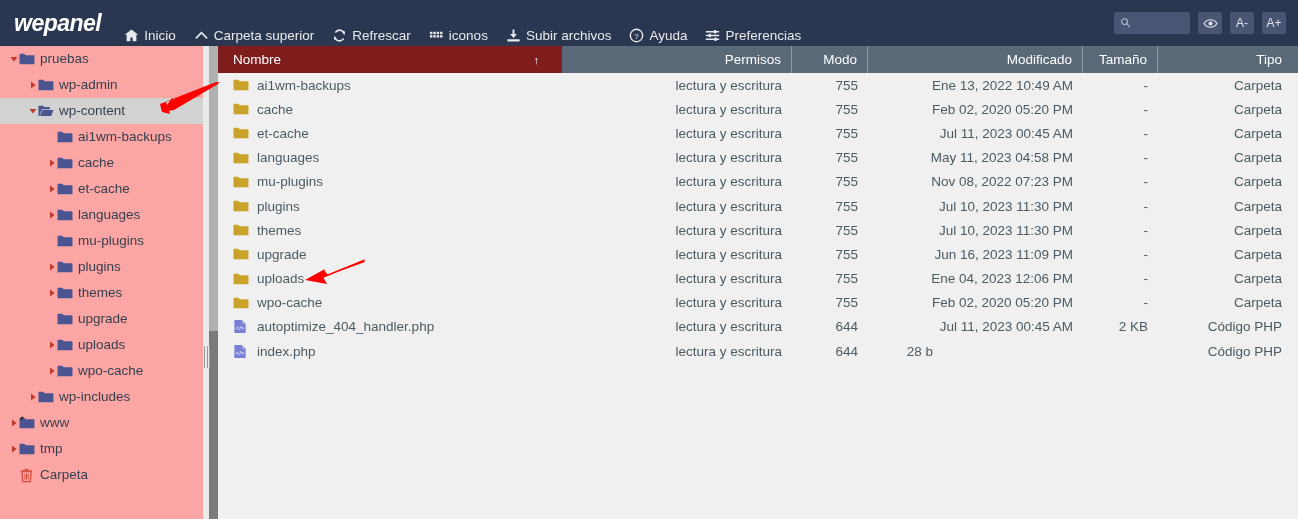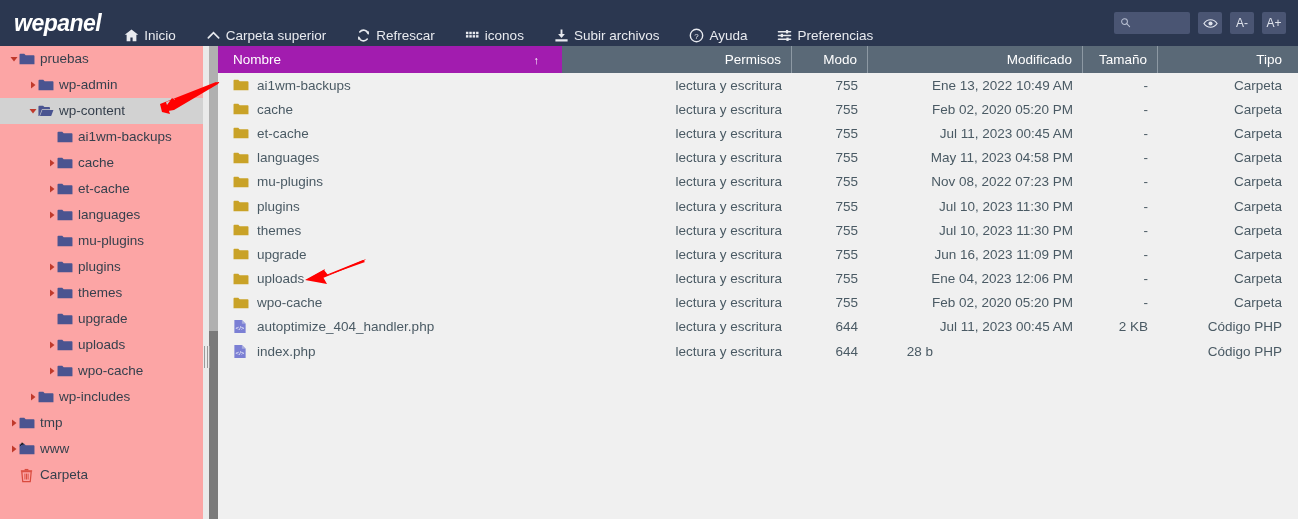--- a/index.html
+++ b/index.html
@@ -20,21 +20,21 @@
   }
   .brand {
     color: #ffffff;
     font-size: 23px;
     font-style: italic;
     font-weight: bold;
     letter-spacing: -0.5px;
     padding: 0 14px 0 14px;
     user-select: none;
   }
-  .navitems { display: flex; align-items: center; gap: 12px; margin-top: 24px; }
+  .navitems { display: flex; align-items: center; gap: 0px; margin-top: 24px; }
   .navitem {
     display: flex; align-items: center; gap: 5px;
     color: #e8eaef;
     font-size: 13.5px;
     padding: 6px 9px;
     cursor: pointer;
     white-space: nowrap;
   }
   .navitem svg { display: block; }
 
@@ -122,21 +122,21 @@
   .thead {
     display: flex; align-items: center;
     height: 27px;
     background: #5a6977;
     color: #ffffff;
     font-size: 13.5px;
   }
   .th { display: flex; align-items: center; height: 27px; cursor: pointer; }
   .th-name {
     width: 344px;
-    background: #a21caf;
+    background: #7f1d1d;
     padding-left: 15px;
     justify-content: space-between;
     padding-right: 23px;
   }
   .th-name .sortarrow { font-size: 11px; color: #ffffff; }
   .th-perm   { width: 230px; justify-content: flex-end; padding-right: 10px; border-right: 1px solid #8d99a4; }
   .th-mode   { width: 76px;  justify-content: flex-end; padding-right: 10px; border-right: 1px solid #8d99a4; }
   .th-mod    { width: 215px; justify-content: flex-end; padding-right: 10px; border-right: 1px solid #8d99a4; }
   .th-size   { width: 75px;  justify-content: flex-end; padding-right: 10px; border-right: 1px solid #8d99a4; }
   .th-type   { flex: 1;      justify-content: flex-end; padding-right: 16px; }
@@ -467,37 +467,37 @@
         </div>
         <div class="treerow" style="padding-left: 8px;">
           <span class="caret">
             <svg width="8" height="8" viewBox="0 0 8 8">
               <path fill="#c0392b" d="M2 0.5v7l4.5-3.5z"></path>
             </svg>
           </span>
           <span class="ficon">
             <svg width="16" height="14" viewBox="0 0 18 14">
               <path fill="#4a5490" d="M0.6 13V2.1A1 1 0 0 1 1.6 1h4.3l1.6 1.7h8.9a1 1 0 0 1 1 1V13z"></path>
+              <path d="M1 3.5 L4.5 0.5 M4.5 0.5 L2.4 0.6 M4.5 0.5 L4.4 2.6" stroke="#1a1a1a" stroke-width="1.1" fill="none"></path>
+            </svg>
+          </span>
+          <span class="tlabel">www</span>
+        </div>
+        <div class="treerow" style="padding-left: 8px;">
+          <span class="caret">
+            <svg width="8" height="8" viewBox="0 0 8 8">
+              <path fill="#c0392b" d="M2 0.5v7l4.5-3.5z"></path>
+            </svg>
+          </span>
+          <span class="ficon">
+            <svg width="16" height="14" viewBox="0 0 18 14">
+              <path fill="#4a5490" d="M0.6 13V2.1A1 1 0 0 1 1.6 1h4.3l1.6 1.7h8.9a1 1 0 0 1 1 1V13z"></path>
             </svg>
           </span>
           <span class="tlabel">tmp</span>
-        </div>
-        <div class="treerow" style="padding-left: 8px;">
-          <span class="caret">
-            <svg width="8" height="8" viewBox="0 0 8 8">
-              <path fill="#c0392b" d="M2 0.5v7l4.5-3.5z"></path>
-            </svg>
-          </span>
-          <span class="ficon">
-            <svg width="16" height="14" viewBox="0 0 18 14">
-              <path fill="#4a5490" d="M0.6 13V2.1A1 1 0 0 1 1.6 1h4.3l1.6 1.7h8.9a1 1 0 0 1 1 1V13z"></path>
-              <path d="M1 3.5 L4.5 0.5 M4.5 0.5 L2.4 0.6 M4.5 0.5 L4.4 2.6" stroke="#1a1a1a" stroke-width="1.1" fill="none"></path>
-            </svg>
-          </span>
-          <span class="tlabel">www</span>
         </div>
         <div class="treerow" style="padding-left: 8px;">
           <span class="caret empty">
             <svg width="8" height="8" viewBox="0 0 8 8">
               <path fill="#c0392b" d="M2 0.5v7l4.5-3.5z"></path>
             </svg>
           </span>
           <span class="ficon">
             <svg width="15" height="15" viewBox="0 0 16 16">
               <path d="M3 4h10l-1 10.5H4z" fill="none" stroke="#d94a3d" stroke-width="1.3"></path>

